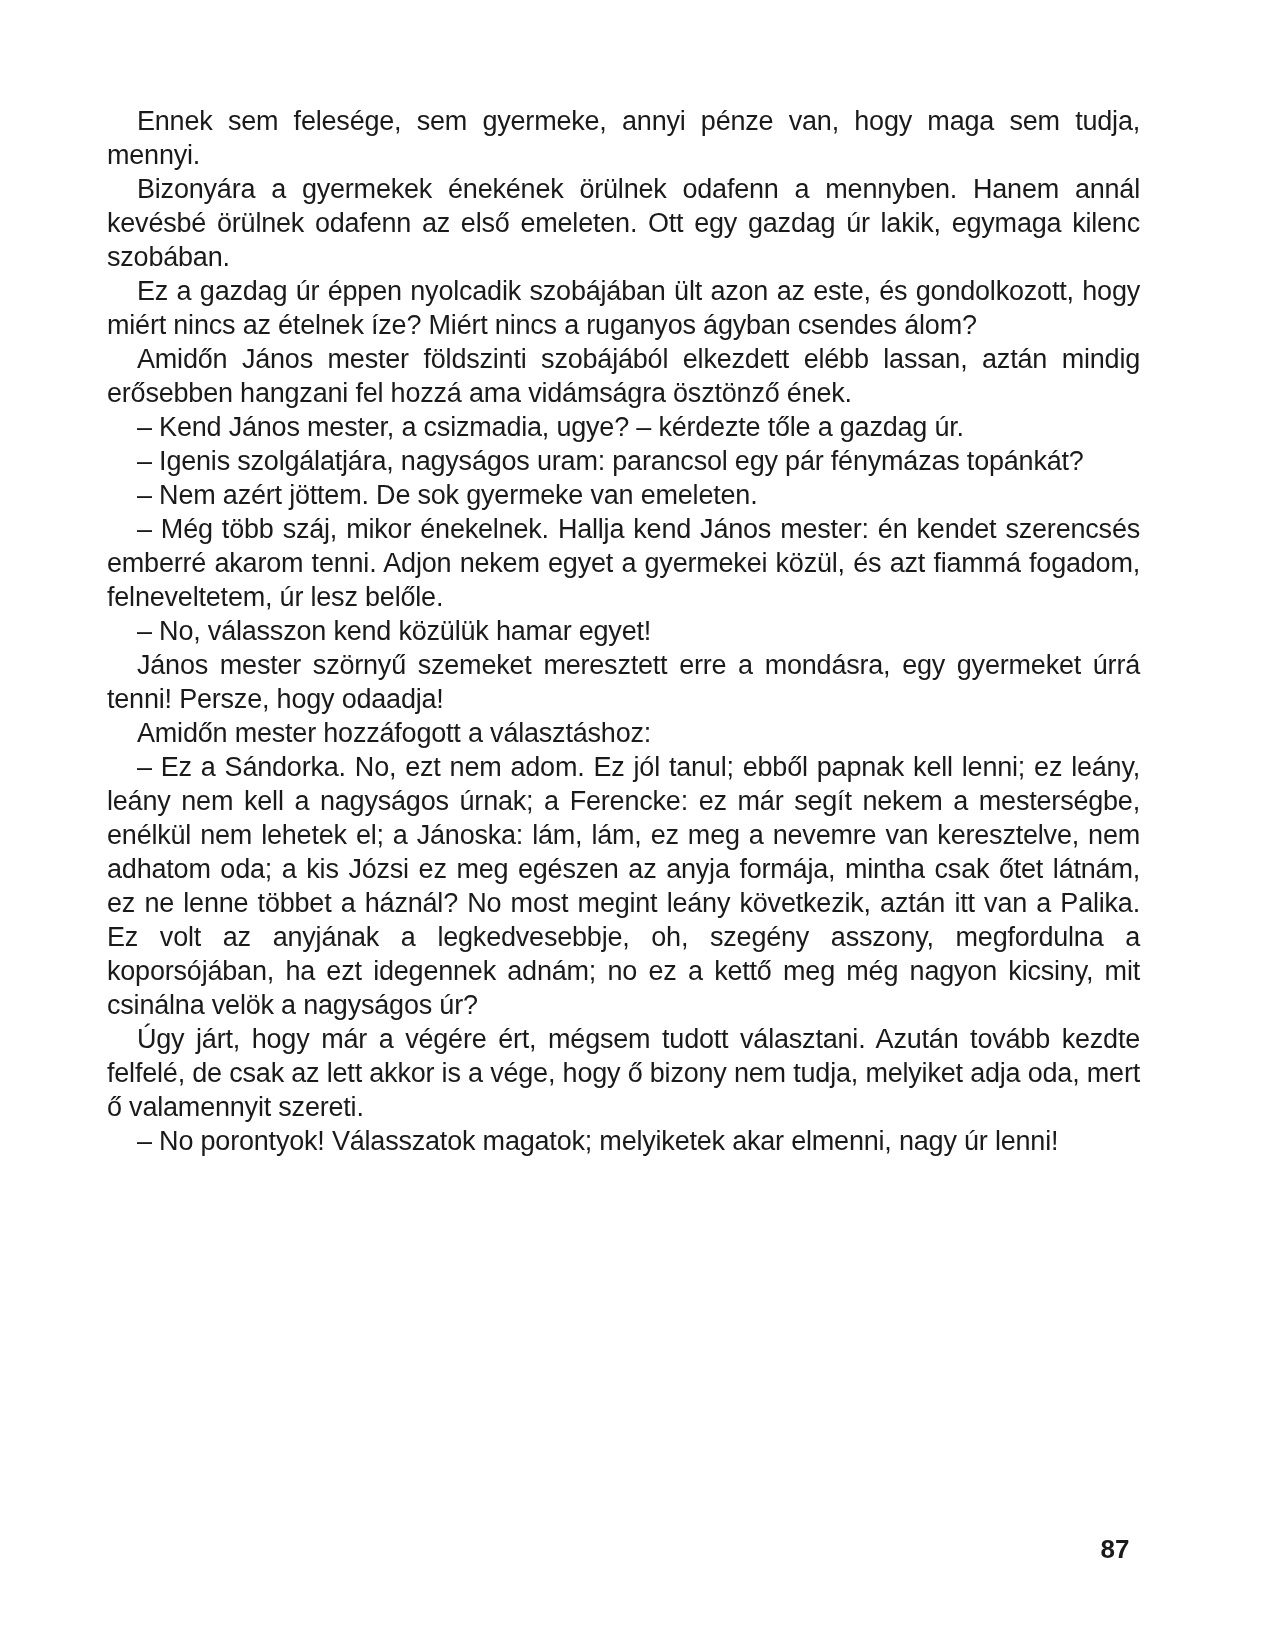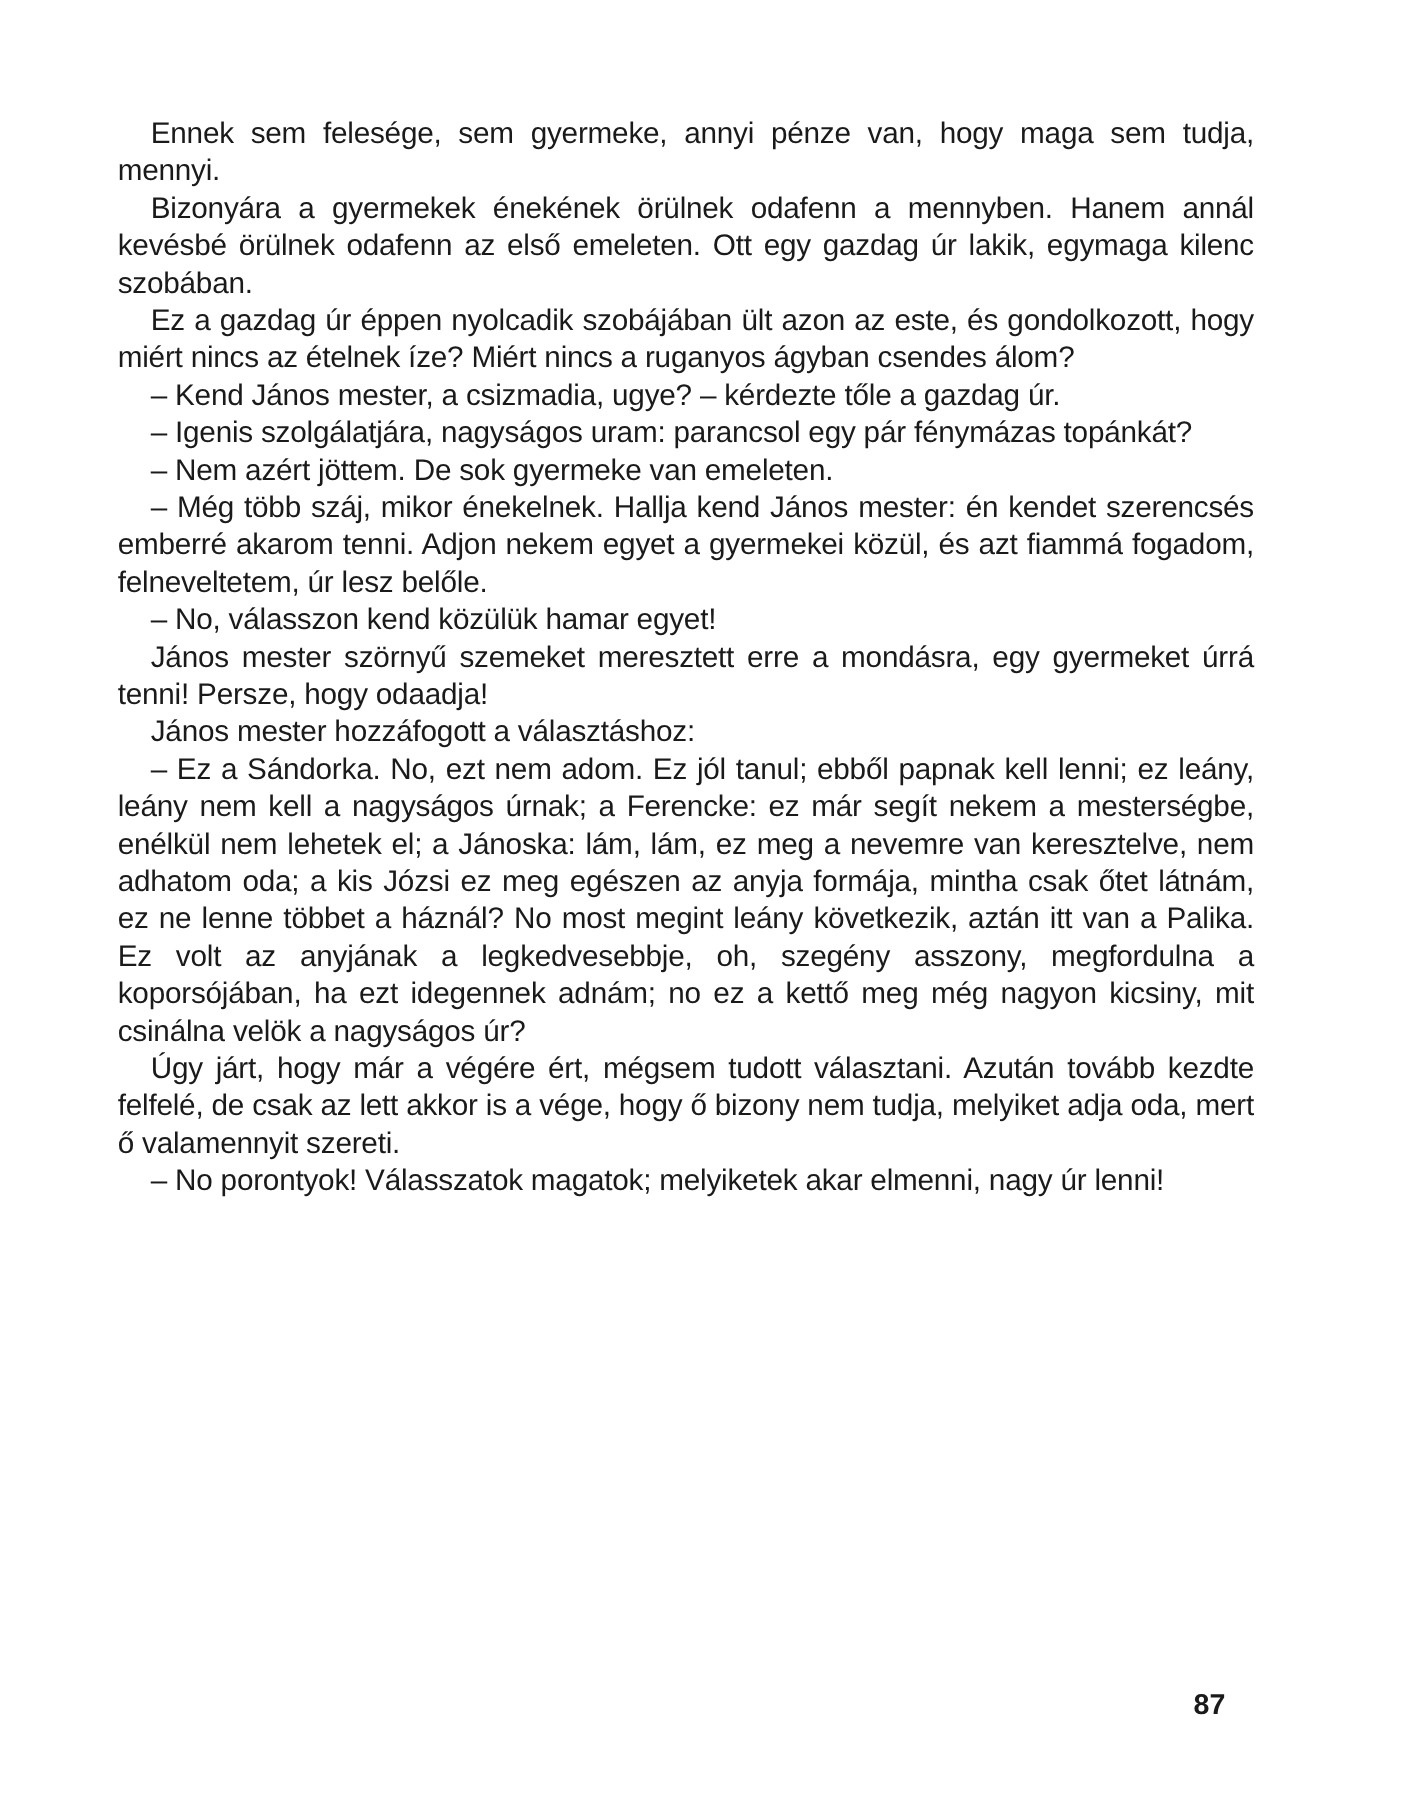--- a/index.html
+++ b/index.html
@@ -32,40 +32,41 @@
     text-indent: 30px;
   }
   .page p + p {
     margin-top: 0px;
   }
   .page-number {
     position: absolute;
     left: 1085px;
     top: 1534px;
     width: 60px;
-    text-align: left;
+    text-align: center;
     font-family: "Liberation Sans", sans-serif;
     font-weight: bold;
     font-size: 26px;
     line-height: 30px;
     color: #1a1a1a;
   }
 </style>
 </head>
 <body>
 
 <div class="page">
   <p>Ennek sem felesége, sem gyermeke, annyi pénze van, hogy maga sem tudja, mennyi.</p>
   <p>Bizonyára a gyermekek énekének örülnek odafenn a mennyben. Hanem annál kevésbé örülnek odafenn az első emeleten. Ott egy gazdag úr lakik, egymaga kilenc szobában.</p>
   <p>Ez a gazdag úr éppen nyolcadik szobájában ült azon az este, és gondolkozott, hogy miért nincs az ételnek íze? Miért nincs a ruganyos ágyban csendes álom?</p>
+  <p>Amidőn János mester földszinti szobájából elkezdett elébb lassan, aztán mindig erősebben hangzani fel hozzá ama vidámságra ösztönző ének.</p>
   <p>– Kend János mester, a csizmadia, ugye? – kérdezte tőle a gazdag úr.</p>
   <p>– Igenis szolgálatjára, nagyságos uram: parancsol egy pár fénymázas topánkát?</p>
   <p>– Nem azért jöttem. De sok gyermeke van emeleten.</p>
   <p>– Még több száj, mikor énekelnek. Hallja kend János mester: én kendet szerencsés emberré akarom tenni. Adjon nekem egyet a gyermekei közül, és azt fiammá fogadom, felneveltetem, úr lesz belőle.</p>
   <p>– No, válasszon kend közülük hamar egyet!</p>
   <p>János mester szörnyű szemeket meresztett erre a mondásra, egy gyermeket úrrá tenni! Persze, hogy odaadja!</p>
-  <p>János mester hozzáfogott a választáshoz:</p>
+  <p>Amidőn mester hozzáfogott a választáshoz:</p>
   <p>– Ez a Sándorka. No, ezt nem adom. Ez jól tanul; ebből papnak kell lenni; ez leány, leány nem kell a nagyságos úrnak; a Ferencke: ez már segít nekem a mesterségbe, enélkül nem lehetek el; a Jánoska: lám, lám, ez meg a nevemre van keresztelve, nem adhatom oda; a kis Józsi ez meg egészen az anyja formája, mintha csak őtet látnám, ez ne lenne többet a háznál? No most megint leány következik, aztán itt van a Palika. Ez volt az anyjának a legkedvesebbje, oh, szegény asszony, megfordulna a koporsójában, ha ezt idegennek adnám; no ez a kettő meg még nagyon kicsiny, mit csinálna velök a nagyságos úr?</p>
   <p>Úgy járt, hogy már a végére ért, mégsem tudott választani. Azután tovább kezdte felfelé, de csak az lett akkor is a vége, hogy ő bizony nem tudja, melyiket adja oda, mert ő valamennyit szereti.</p>
   <p>– No porontyok! Válasszatok magatok; melyiketek akar elmenni, nagy úr lenni!</p>
 </div>
 
 <div class="page-number">87</div>
 
 </body></html>

